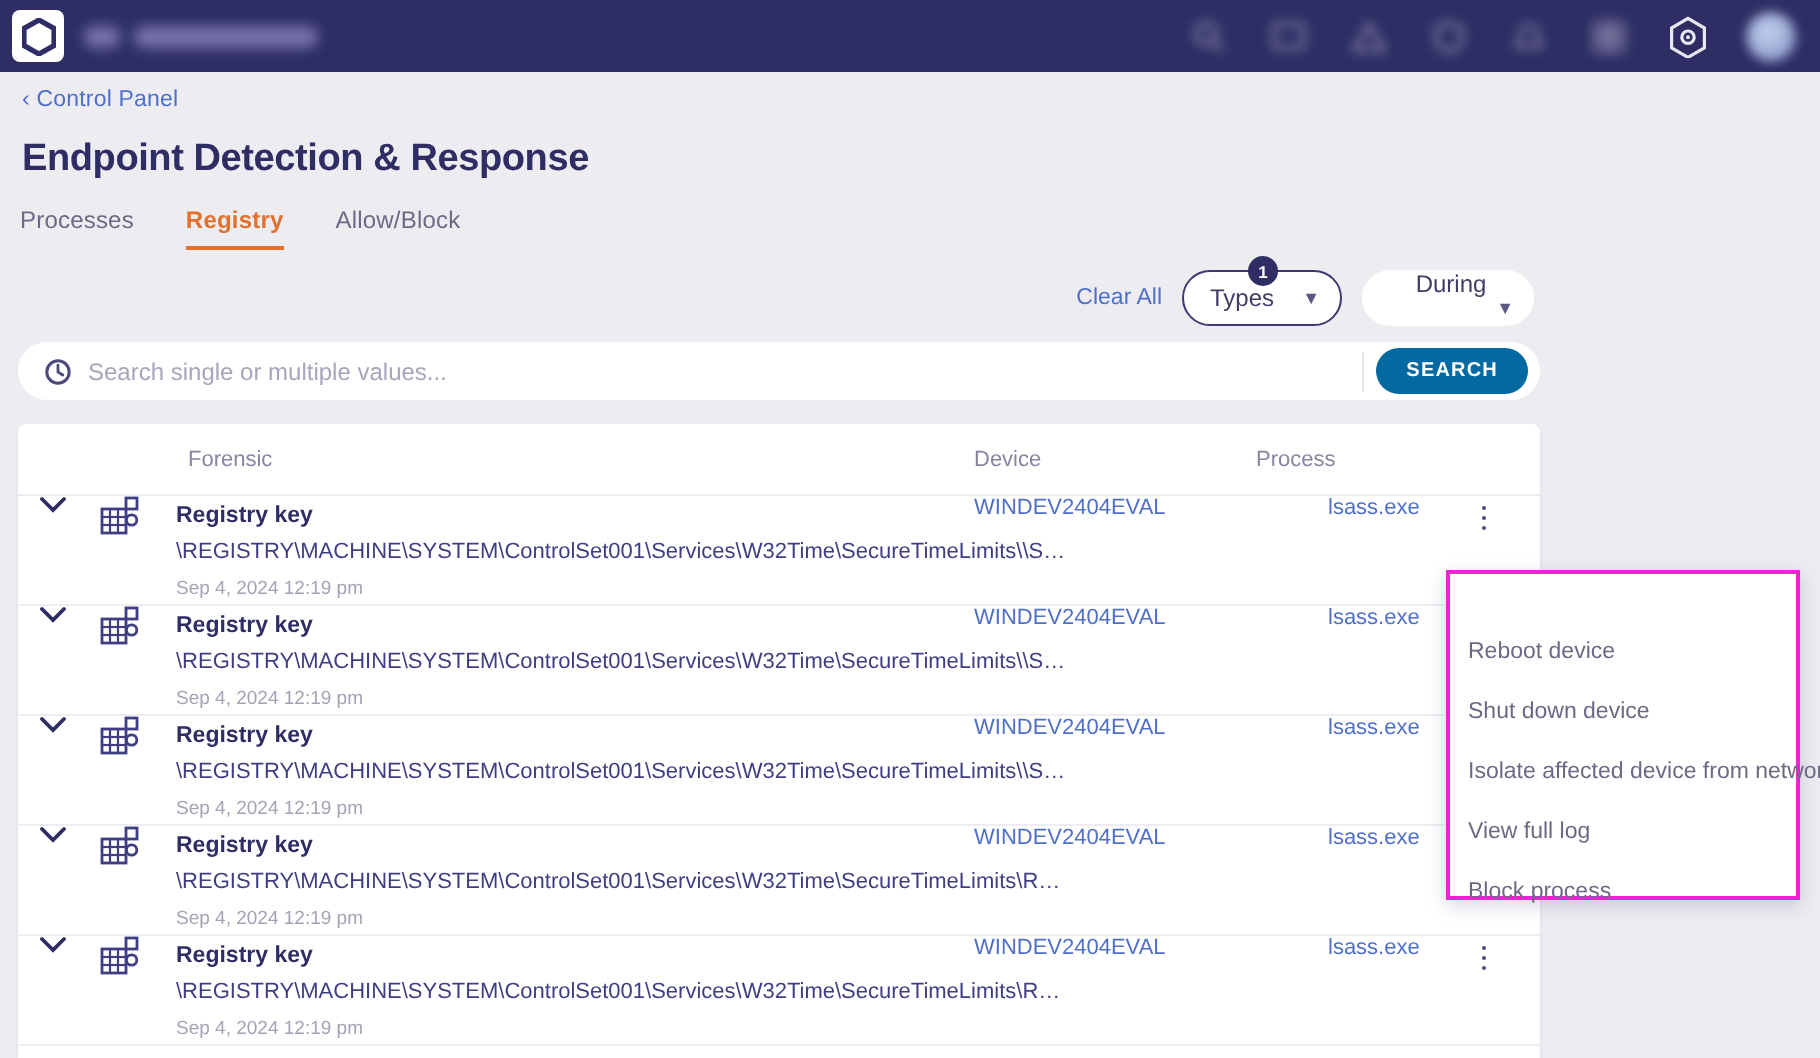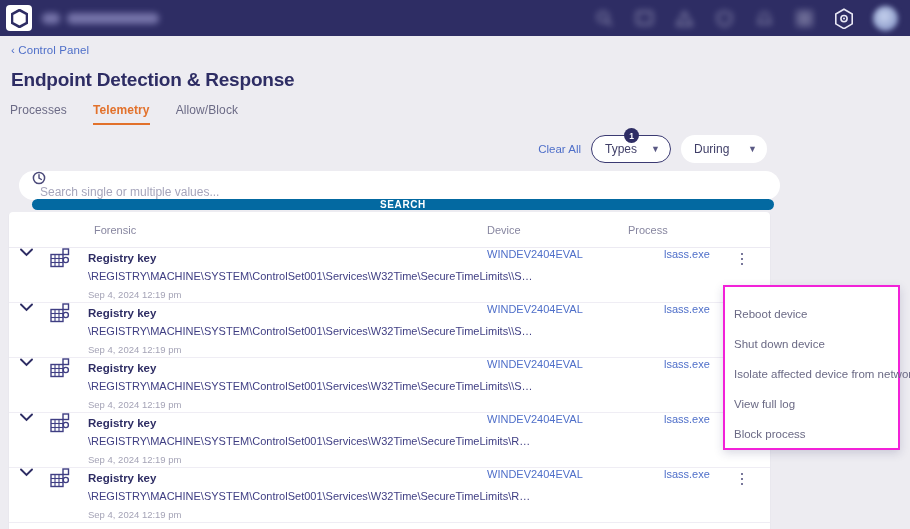--- a/index.html
+++ b/index.html
@@ -62,35 +62,34 @@
     position:absolute; right:143px; top:135px;
     display:flex; align-items:center; gap:10px;
   }
   .clear-all { font-size:11.5px; color:#4f6fc9; cursor:pointer; }
   .pill {
     position:relative; height:28px; min-width:80px; border-radius:15px;
     background:#ffffff; display:flex; align-items:center;
     padding:0 10px 0 13px; font-size:12px; color:#3f3e67;
   }
   .pill.outlined { border:1.4px solid #3b3a72; width:80px; }
-  .pill.plain { width:86px; }
+  .pill.plain { width:86px;flex-direction:column; }
   .pill .caret { margin-left:auto; color:#5a5984; font-size:9px; }
   .pill .badge {
     position:absolute; top:-8px; left:32px;
     width:15px; height:15px; border-radius:50%;
     background:#2e2d64; color:#fff; font-size:8.5px; font-weight:bold;
     display:flex; align-items:center; justify-content:center;
   }
 
   
   .searchbar {
-    position:absolute; left:19px; top:171px; width:761px; height:29px;
-    background:#ffffff; border-radius:15px; display:flex; 
+    position:absolute; left:9px; top:171px; width:761px; height:29px;
+    background:#ffffff; border-radius:15px; display:flex; align-items:center;
     padding:0 6px 0 13px;
-    flex-direction:column;
   }
   .search-ico { color:#4b4a7a; display:flex; align-items:center; }
   .search-input {
     flex:1; border:none; outline:none; background:transparent;
     font-family:"Liberation Sans", sans-serif; font-size:12px; color:#3f3e67;
     margin-left:8px;
   }
   .search-input::placeholder { color:#a6a5bb; }
   .search-sep { width:1px; height:20px; background:#e2e1ea; margin:0 6px 0 2px; }
   .search-btn {
@@ -130,21 +129,21 @@
     display:flex; flex-direction:column; align-items:center; justify-content:center;
     gap:2.5px; cursor:pointer;
   }
   .kebab i { width:2.6px; height:2.6px; border-radius:50%; background:#4b4a7a; display:block; }
 
   
   .ctxmenu {
     position:absolute; left:723px; top:285px; width:177px; height:165px;
     background:#ffffff; border:2.5px solid #f221d8;
     box-shadow:0 3px 9px rgba(46,45,100,.18);
-    padding:12px 0 0 0;
+    padding:24px 0 0 0;
   }
   .ctx-item {
     height:30px; display:flex; align-items:center;
     padding-left:9px; font-size:11.5px; color:#6b6a85; cursor:pointer;
     white-space:nowrap;
   }
 </style>
 </head>
 <body>
 
@@ -205,21 +204,21 @@
       </span>
       <span class="avatar"></span>
     </div>
   </div>
 
   <div class="crumb">‹ Control Panel</div>
   <div class="title">Endpoint Detection &amp; Response</div>
 
   <div class="tabs">
     <div class="tab">Processes</div>
-    <div class="tab active">Telemetry</div>
+    <div class="tab active">Registry</div>
     <div class="tab">Allow/Block</div>
   </div>
 
   <div class="filters">
     <span class="clear-all">Clear All</span>
 
     <div class="pill outlined">
       <span class="badge">1</span>
       <span>Types</span>
       <span class="caret">▼</span>

